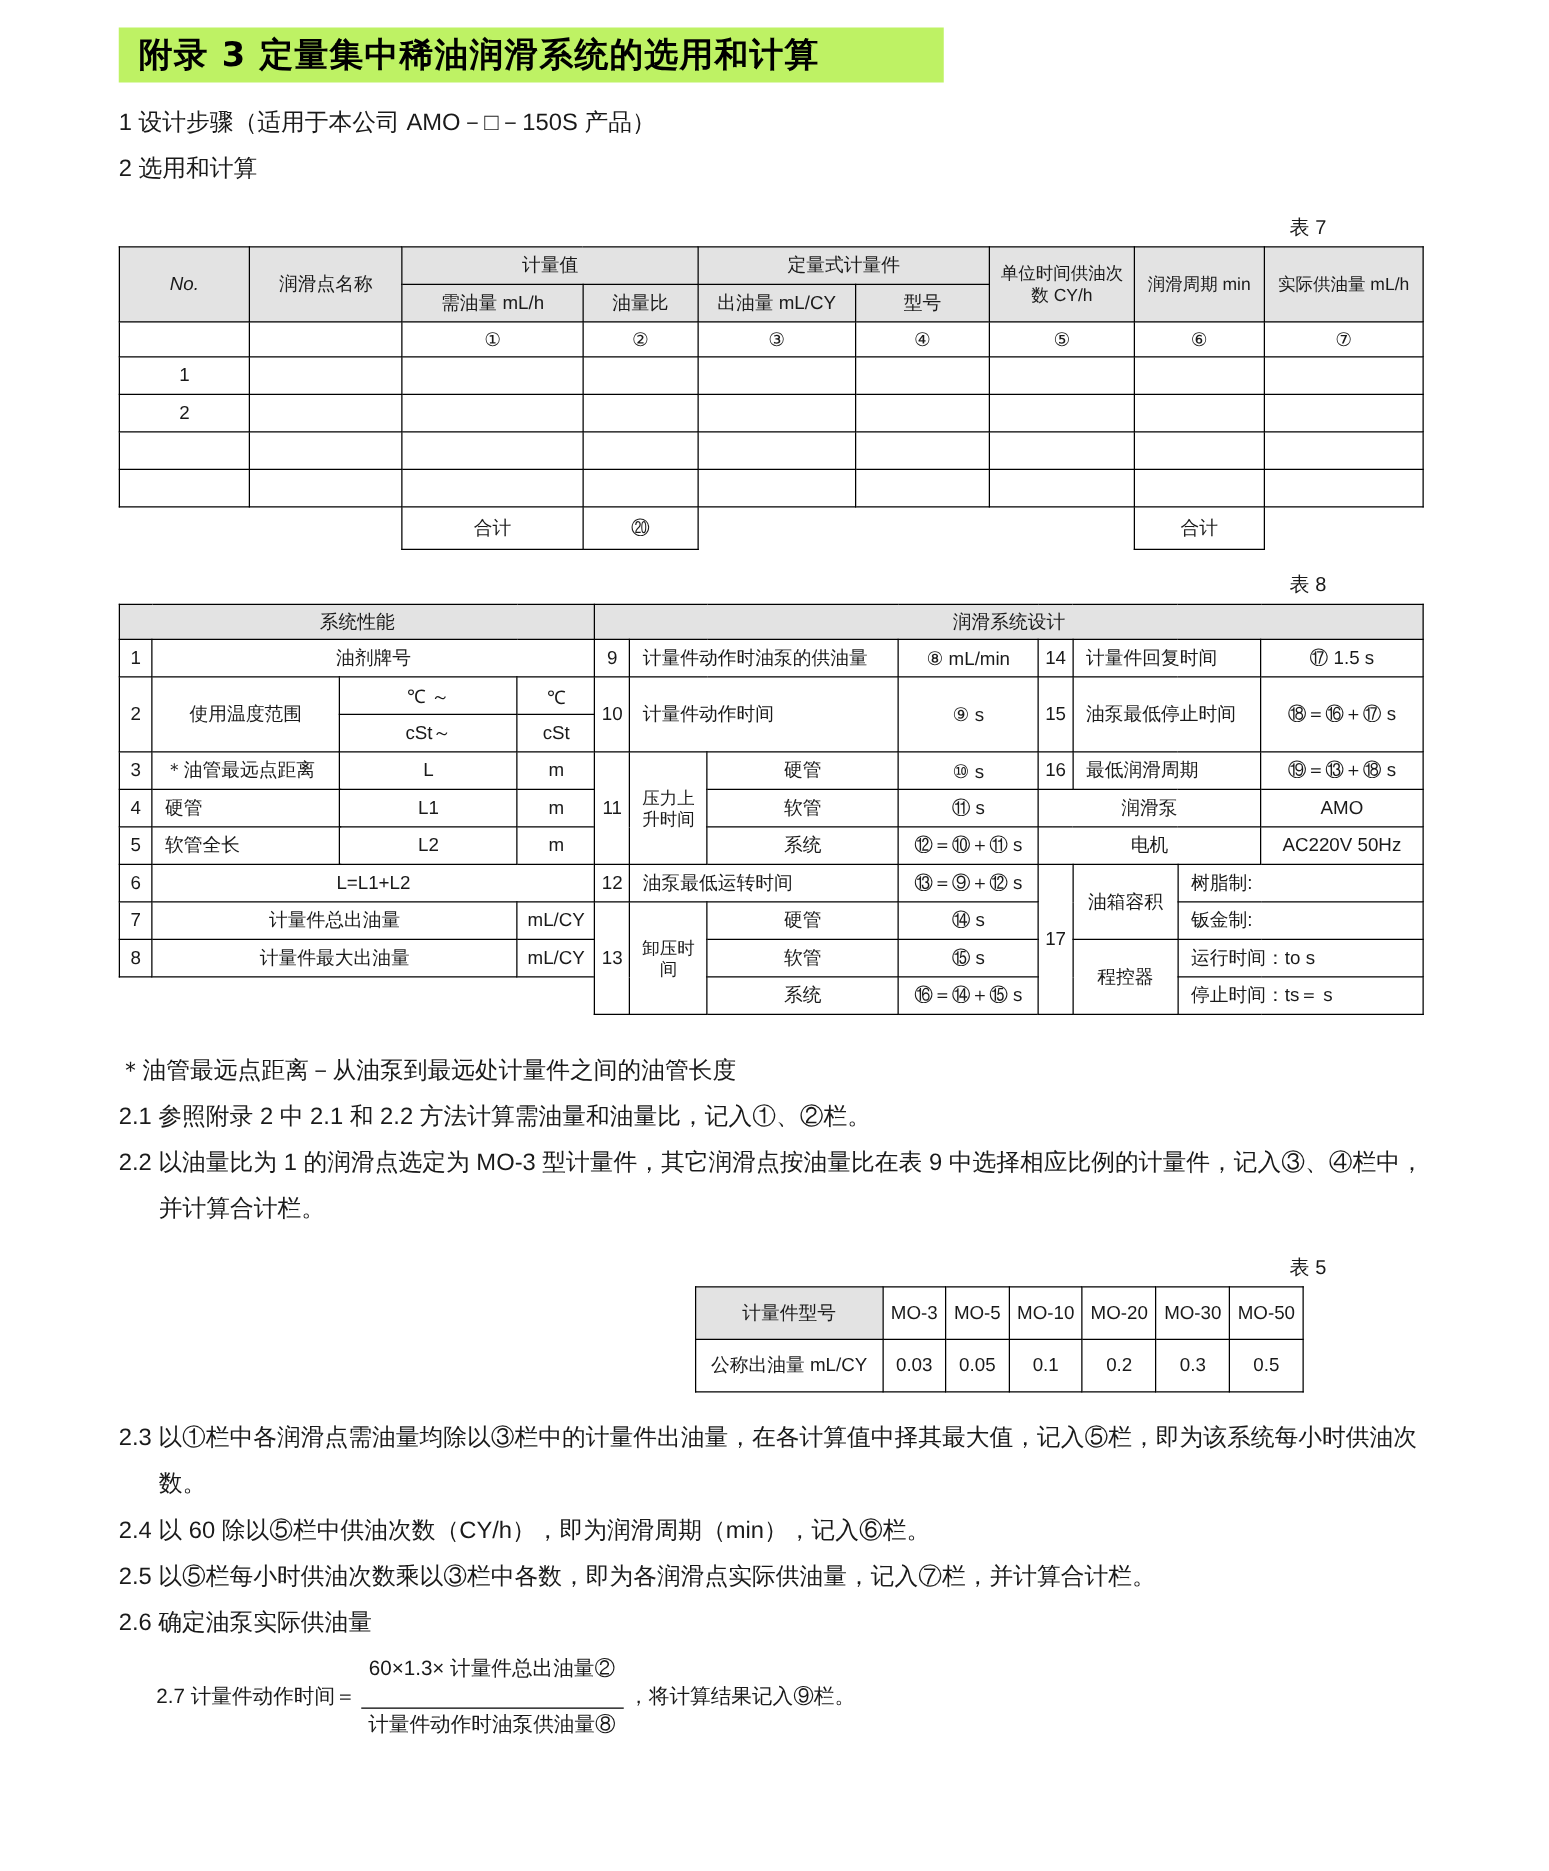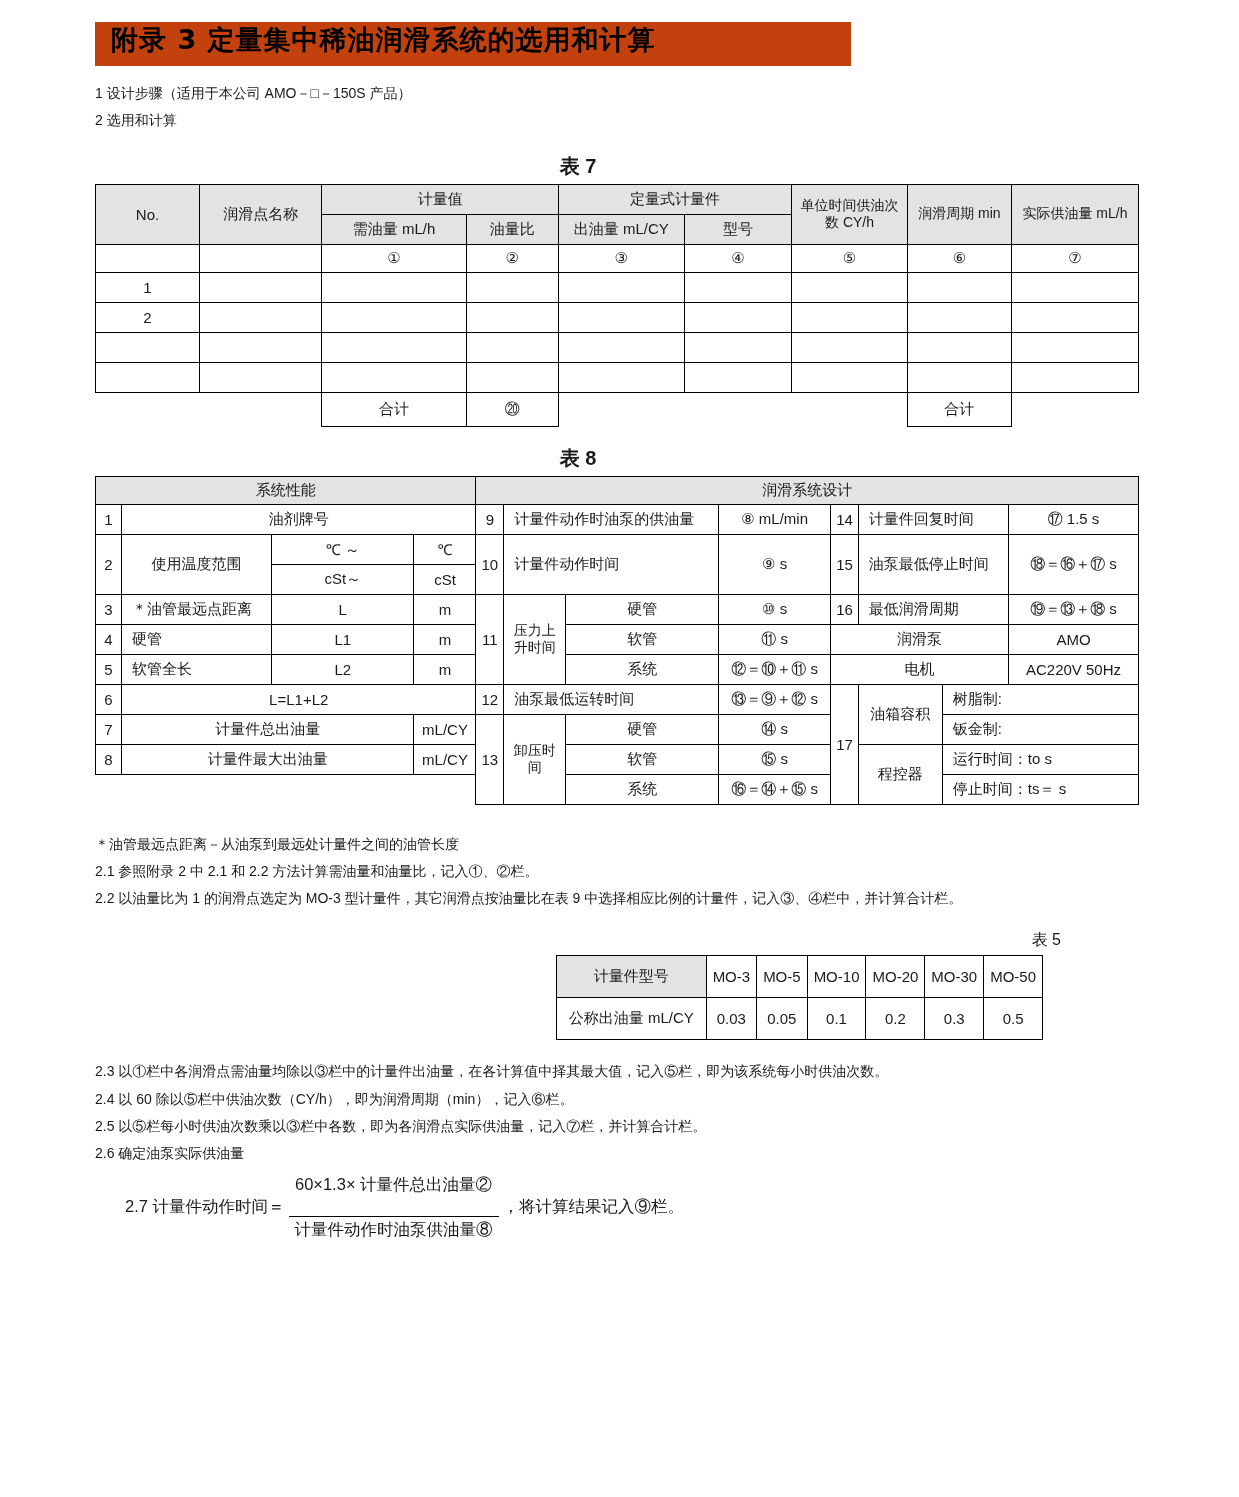--- a/index.html
+++ b/index.html
@@ -11,53 +11,52 @@
     font-family: "Liberation Sans", sans-serif;
     color: #1a1a1a;
     position: relative;
   }
   .page { position: relative; width: 1239px; min-height: 1497px; padding: 0; }
 
   
   .title-banner {
     position: relative;
     margin: 22px 0 0 95px;
-    width: 756px;
+    width: 660px;
     height: 44px;
-    background: #c2410c;
+    background: #bef264;
     display: flex;
-    align-items: flex-start;
+    align-items: center;
   }
   .title-banner .t-text {
     font-size: 27px;
     font-weight: bold;
     letter-spacing: 1px;
     color: #000;
     padding-left: 16px;
     white-space: nowrap;
     font-family: "DejaVu Sans", sans-serif;
   }
 
   
   .content { padding: 0 90px 0 95px; }
   .para {
-    font-size: 14px;
+    font-size: 19px;
     line-height: 1.95;
     margin: 0;
   }
   .para.indent { padding-left: 28px; }
   .para.hang2 { padding-left: 32px; text-indent: -32px; }
   .mt14 { margin-top: 14px; }
 
   .tbl-caption {
-    font-size: 20px;
-    text-align: center;
+    font-size: 16px;
+    text-align: right;
     margin: 18px 0 4px 0;
     padding-right: 88px;
-    font-weight: bold;
   }
 
   
   table.doc {
     border-collapse: collapse;
     width: 1044px;
     margin-left: 0;
     font-size: 15px;
   }
   table.doc td, table.doc th {
@@ -126,21 +125,21 @@
     <p class="para mt14">1  设计步骤（适用于本公司 AMO－□－150S 产品）</p>
     <p class="para">2  选用和计算</p>
 
     <div class="tbl-caption">表 7</div>
   </div>
 
   <div class="tbl-wrap">
   <table class="doc" id="table7">
     <tbody>
           <tr>
-      <td class="hdr" rowspan="2" style="width:108px;">No.</td>
+      <td class="hdr" rowspan="2" style="width:108px;font-style:italic;">No.</td>
       <td class="hdr" rowspan="2" style="width:128px;">润滑点名称</td>
       <td class="hdr" colspan="2" style="width:246px;">计量值</td>
       <td class="hdr" colspan="2" style="width:242px;">定量式计量件</td>
       <td class="hdr" rowspan="2" style="width:120px;font-size:14px;line-height:1.25;">单位时间供油次数 CY/h</td>
       <td class="hdr" rowspan="2" style="width:108px;font-size:14px;line-height:1.25;">润滑周期 min</td>
       <td class="hdr" rowspan="2" style="width:132px;font-size:14px;line-height:1.25;">实际供油量 mL/h</td>
     </tr>
     <tr>
       <td class="hdr" style="width:150px;">需油量  mL/h</td>
       <td class="hdr" style="width:96px;">油量比</td>

